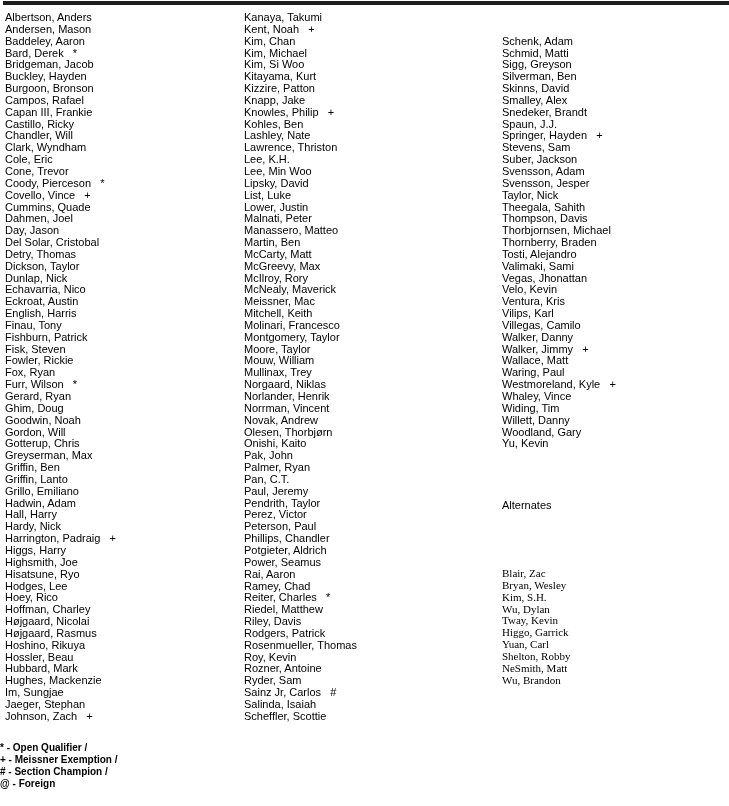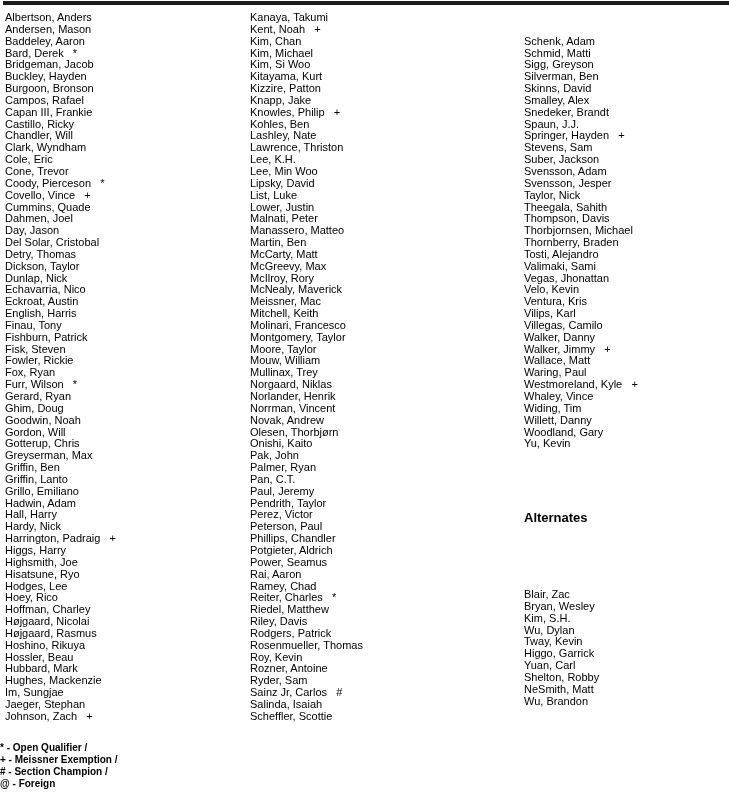--- a/index.html
+++ b/index.html
@@ -28,34 +28,34 @@
     background: #1c1c1c;
   }
   .col {
     position: absolute;
     top: 12px;
     font-size: 11px;
     line-height: 11.85px;
     white-space: pre;
   }
   .col-1 { left: 5px; }
-  .col-2 { left: 250px; }
-  .col-3 { left: 524px; }
+  .col-2 { left: 244px; }
+  .col-3 { left: 502px; }
   .summary {
     margin-top: 24px;
     font-size: 11.5px;
     font-weight: bold;
   }
   .summary .count { margin-right: 11px; }
   .alt-heading {
-    margin-top: 14px;
-    font-size: 13px;
-    font-weight: bold;
+    margin-top: 2px;
+    font-size: 11px;
+    font-weight: normal;
   }
-  .alt-list { margin-top: 30px; }
+  .alt-list { margin-top: 21px; font-family: Liberation Serif, serif; }
   .legend {
     position: absolute;
     left: 0;
     top: 742px;
     font-size: 10px;
     font-weight: bold;
     line-height: 11.9px;
     white-space: pre;
   }
 </style>

